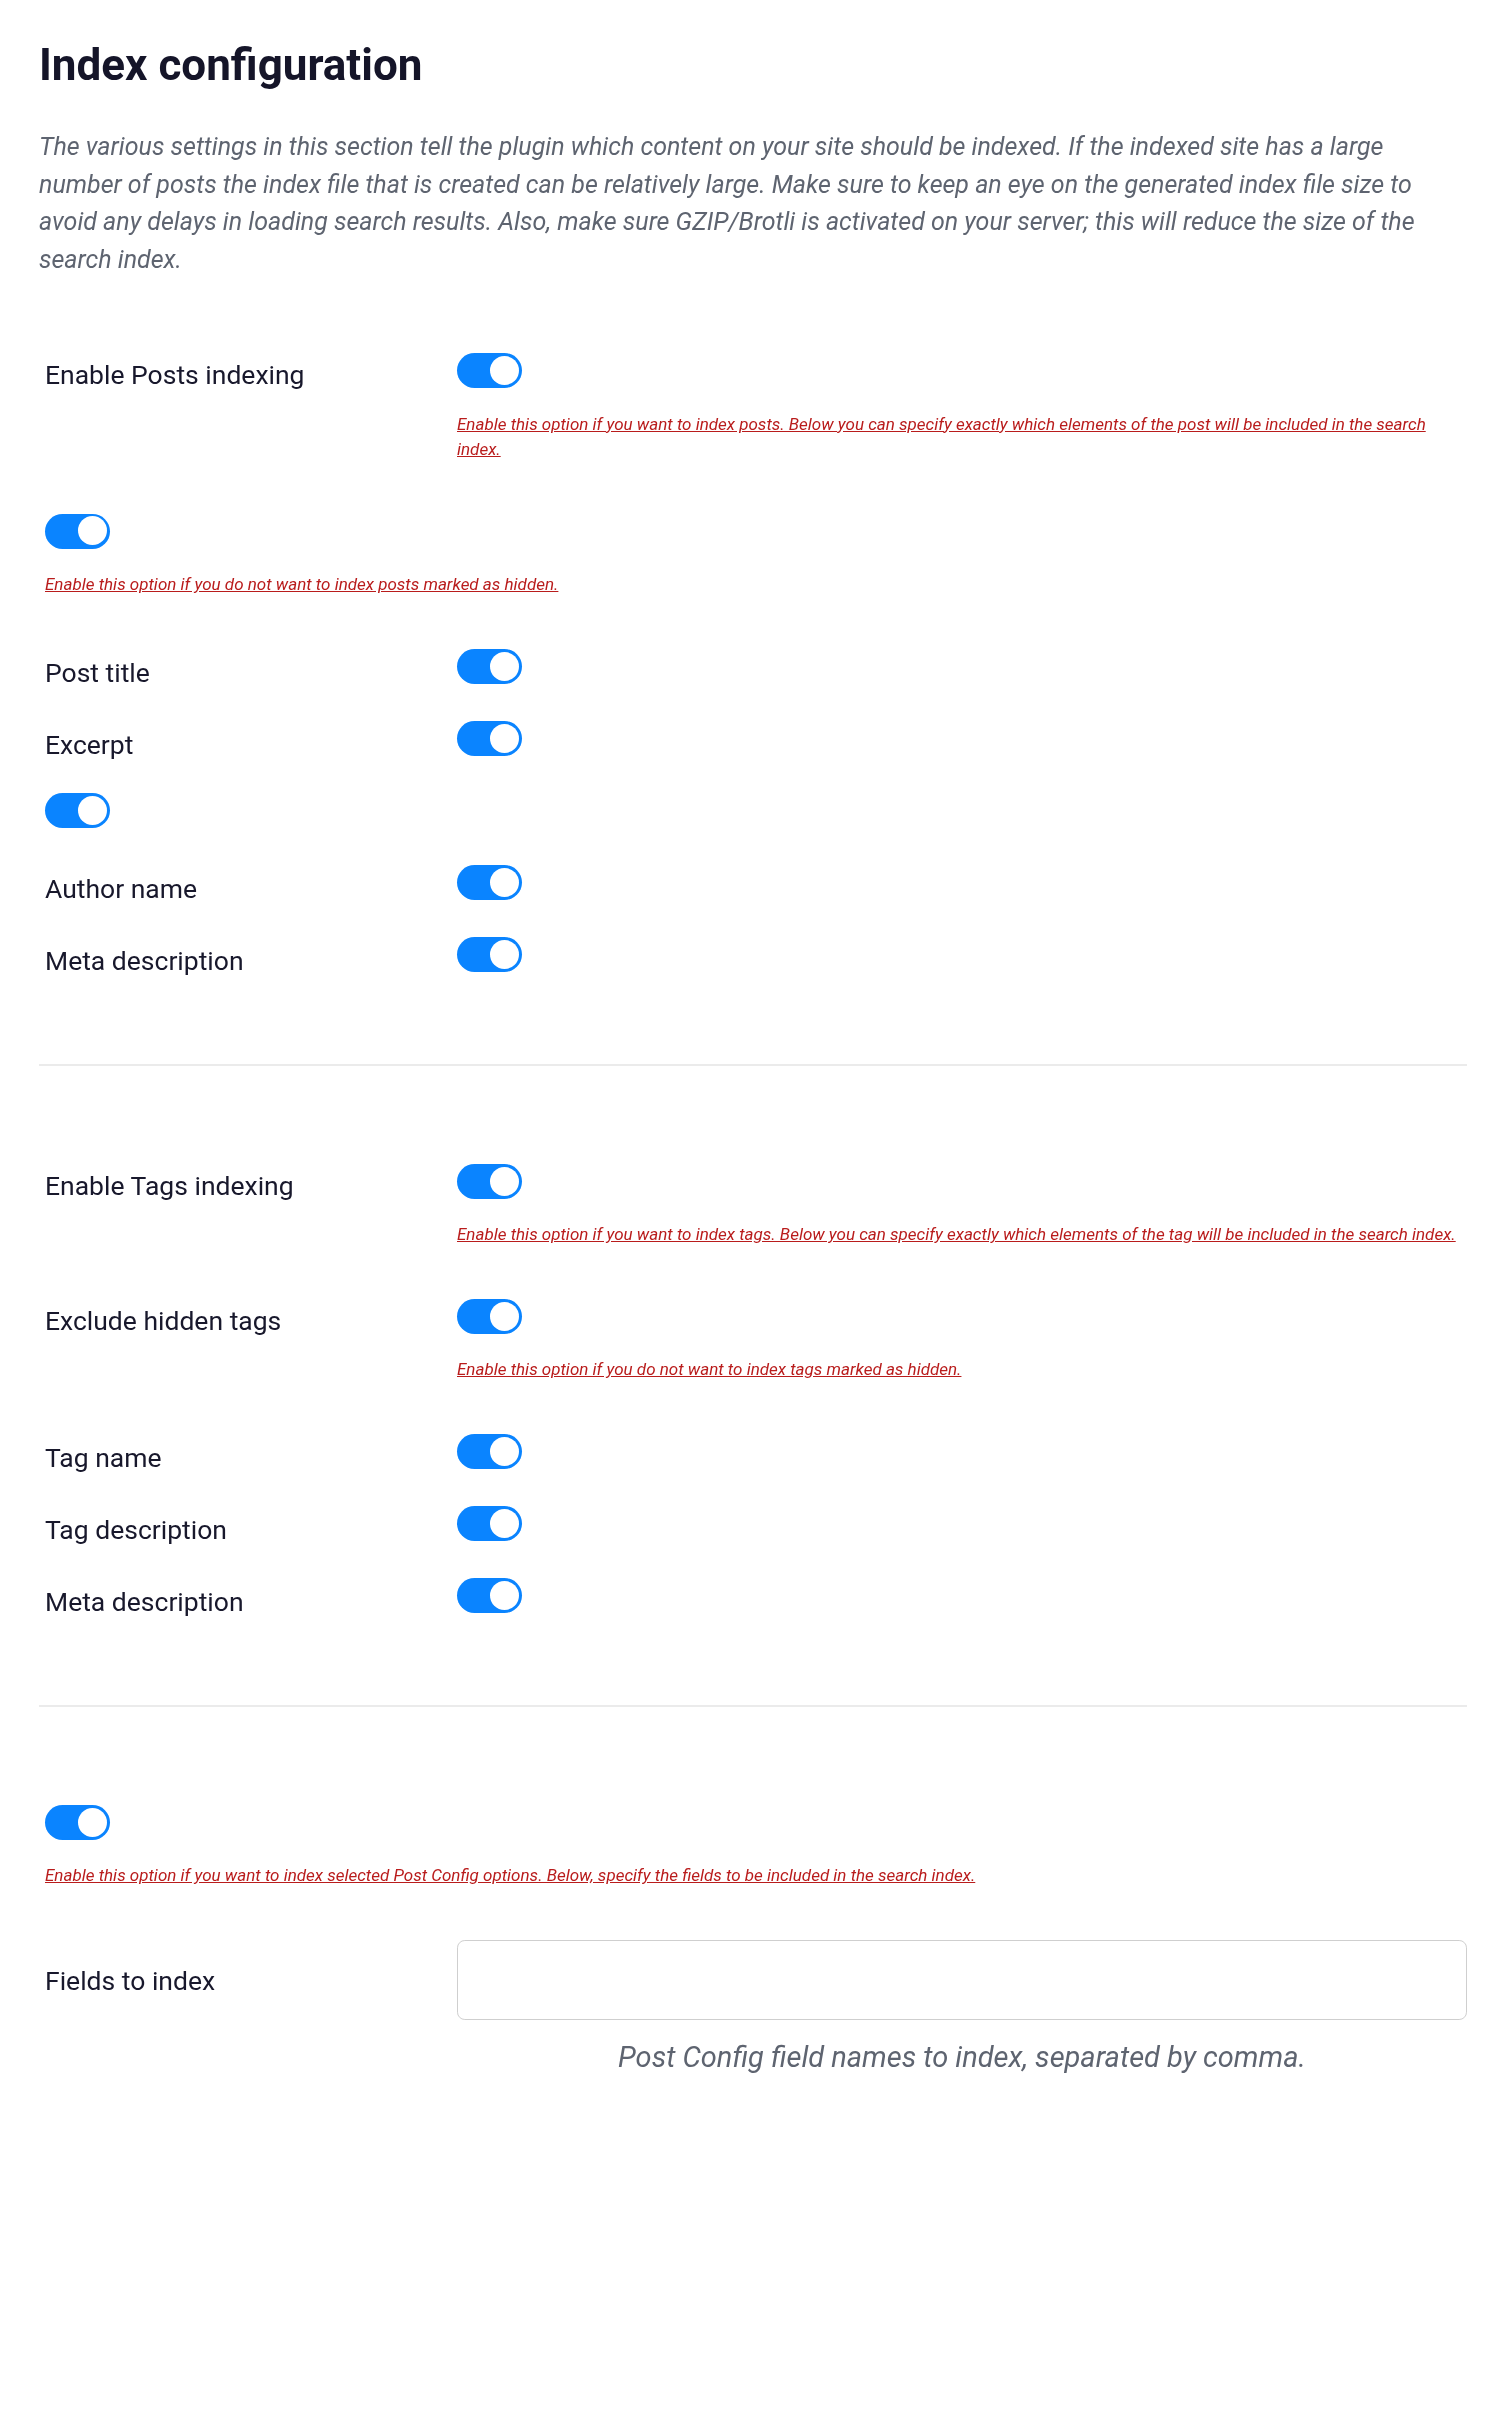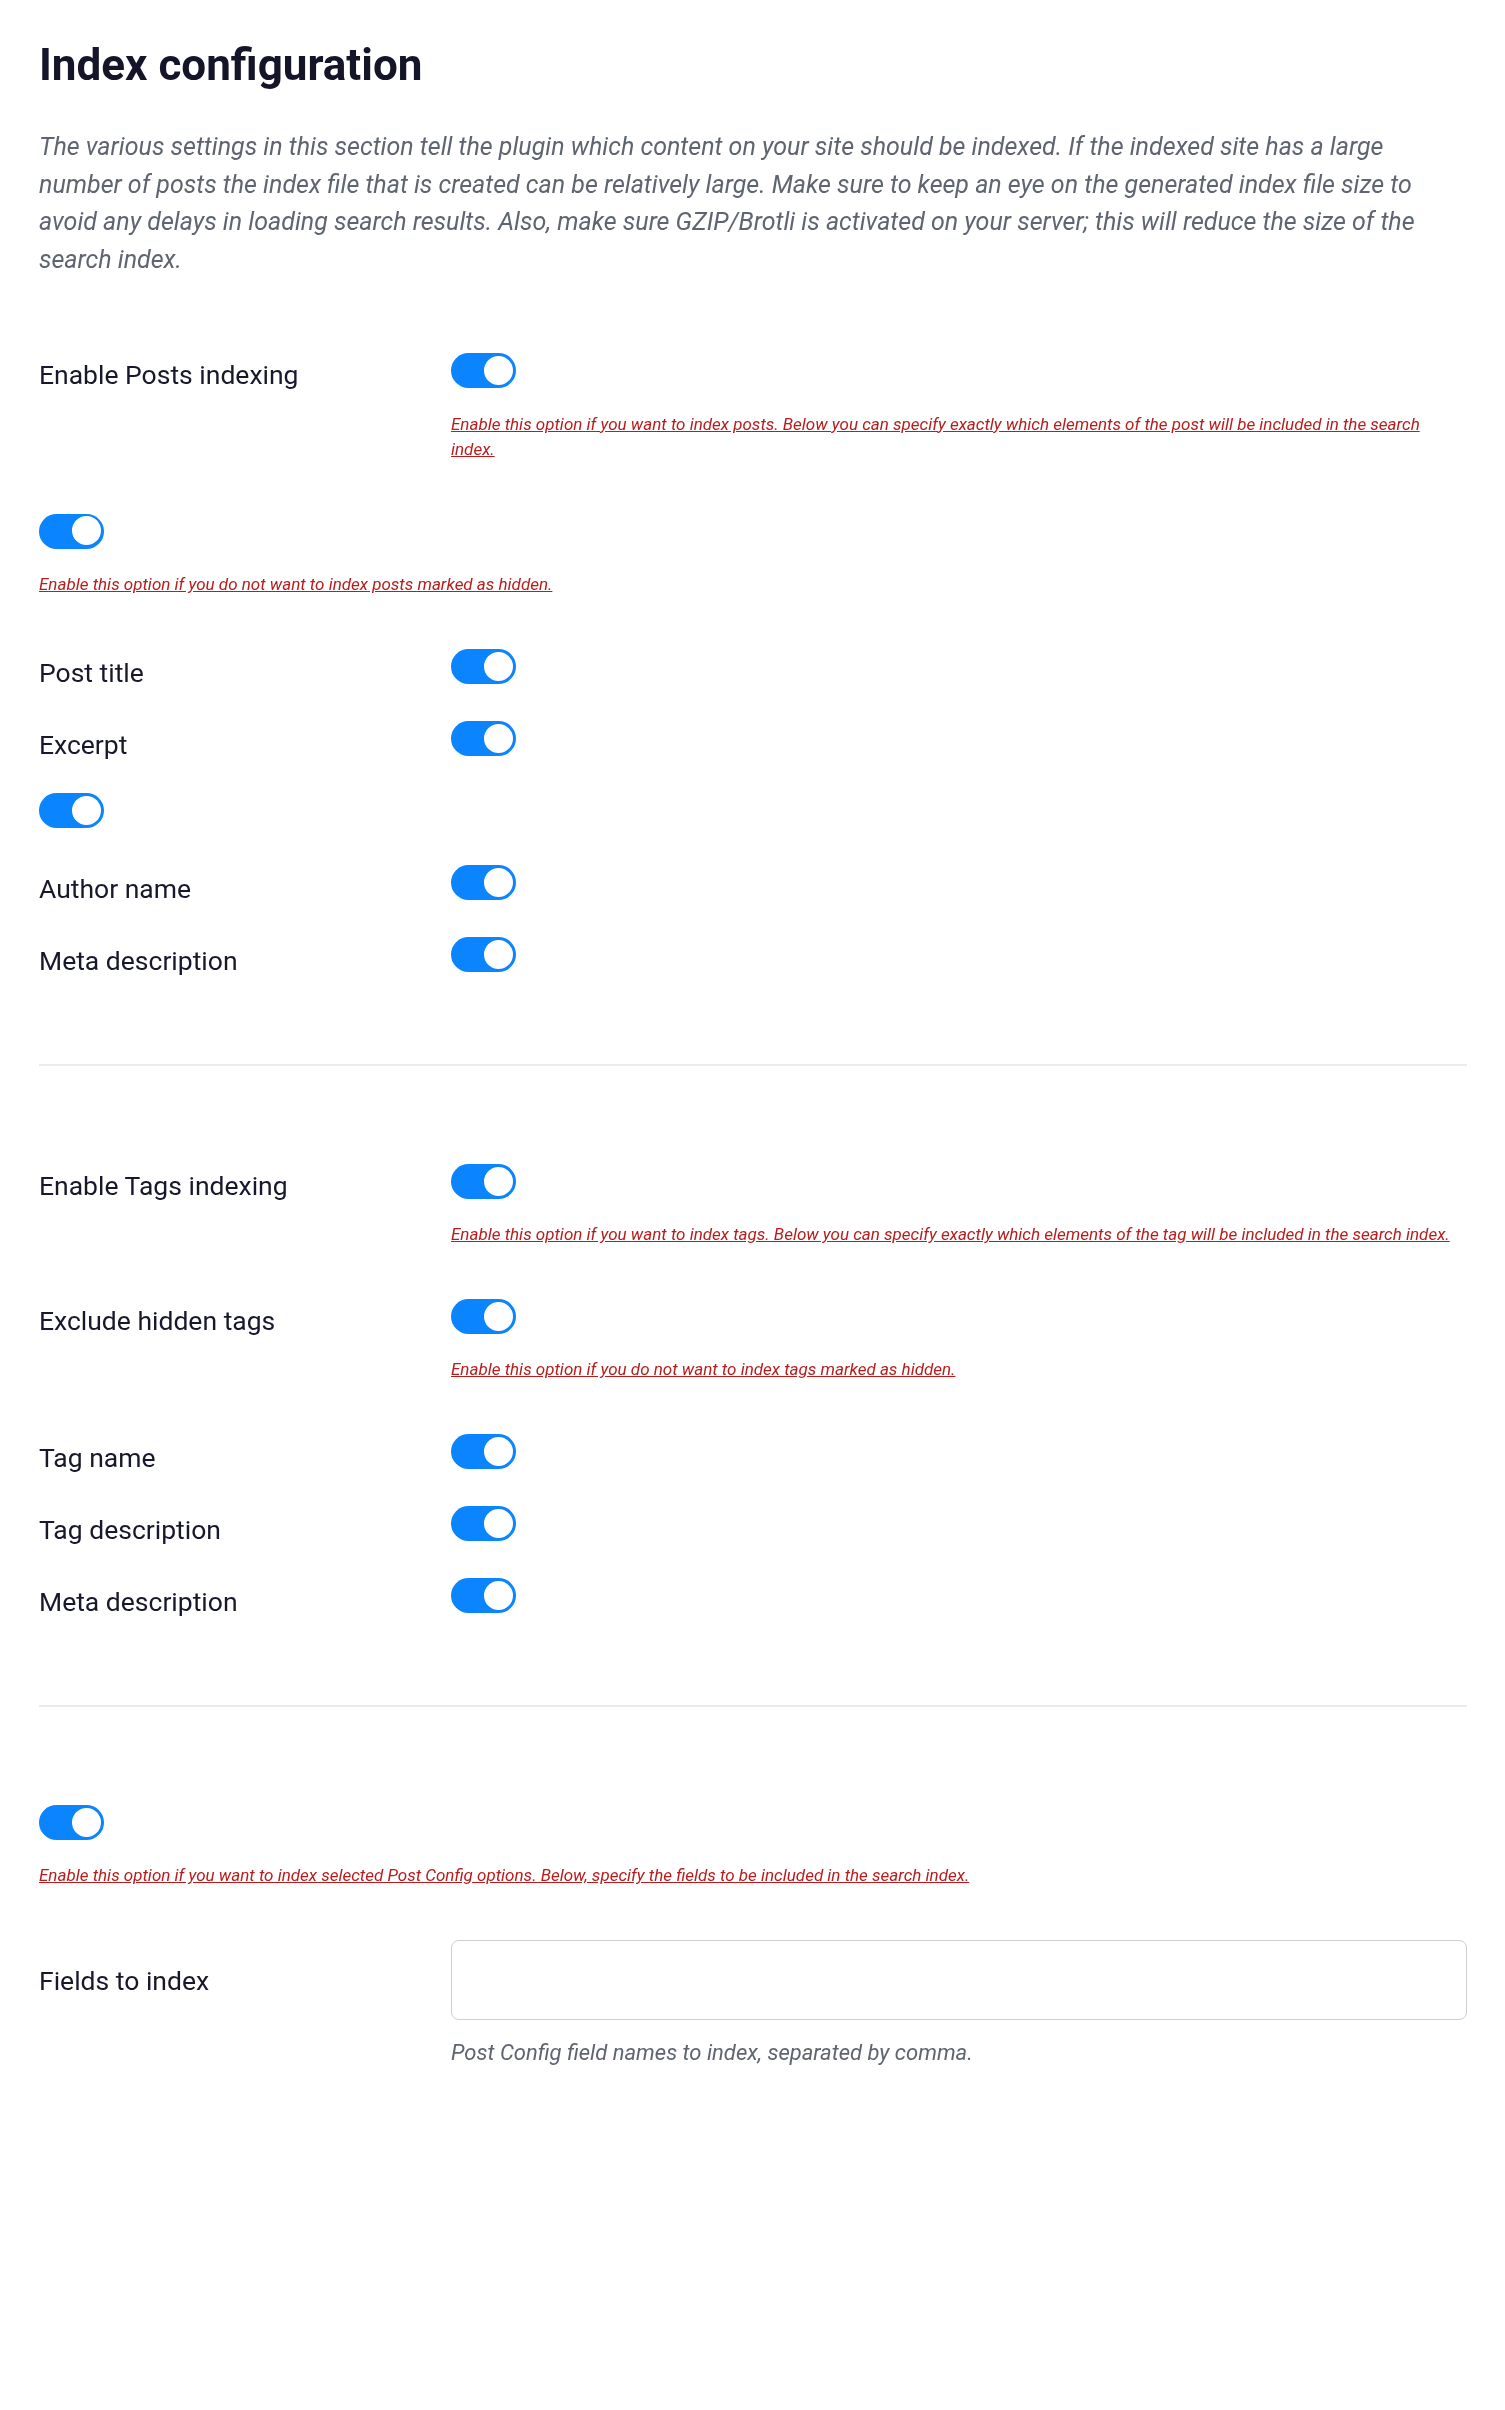--- a/index.html
+++ b/index.html
@@ -25,20 +25,21 @@
       font-style: italic;
       color: #5e6470;
       line-height: 1.5;
       margin-bottom: 75px;
       max-width: 1431px;
     }
     .field-row {
       display: flex;
       align-items: flex-start;
       margin-bottom: 17.6px;
+      margin-left: 6px;
     }
     .field-row.with-desc {
       margin-bottom: 51px;
     }
     .field-row.normal-gap {
       margin-bottom: 33px;
       align-items: flex-end;
     }
     .field-label {
       width: 412px;
@@ -86,24 +87,25 @@
     .text-input {
       width: 100%;
       height: 80px;
       border: 1.5px solid #cfcfcf;
       border-radius: 7.8px;
       padding: 11.8px 15.7px;
       font-size: 26.5px;
       color: #1a1a2e;
     }
     .field-input-desc {
-      font-size: 22px;
+      font-size: 29px;
       font-style: italic;
       color: #5e6470;
       margin-top: 19.6px;
+      text-align: center;
     }
   </style>
 </head>
 <body>
 
 <h2 class="section-title">Index configuration</h2>
 <p class="section-description">The various settings in this section tell the plugin which content on your site should be indexed. If the indexed site has a large number of posts the index file that is created can be relatively large. Make sure to keep an eye on the generated index file size to avoid any delays in loading search results. Also, make sure GZIP/Brotli is activated on your server; this will reduce the size of the search index.</p>
 
 <div class="field-row with-desc">
   <div class="field-label">Enable Posts indexing</div>

